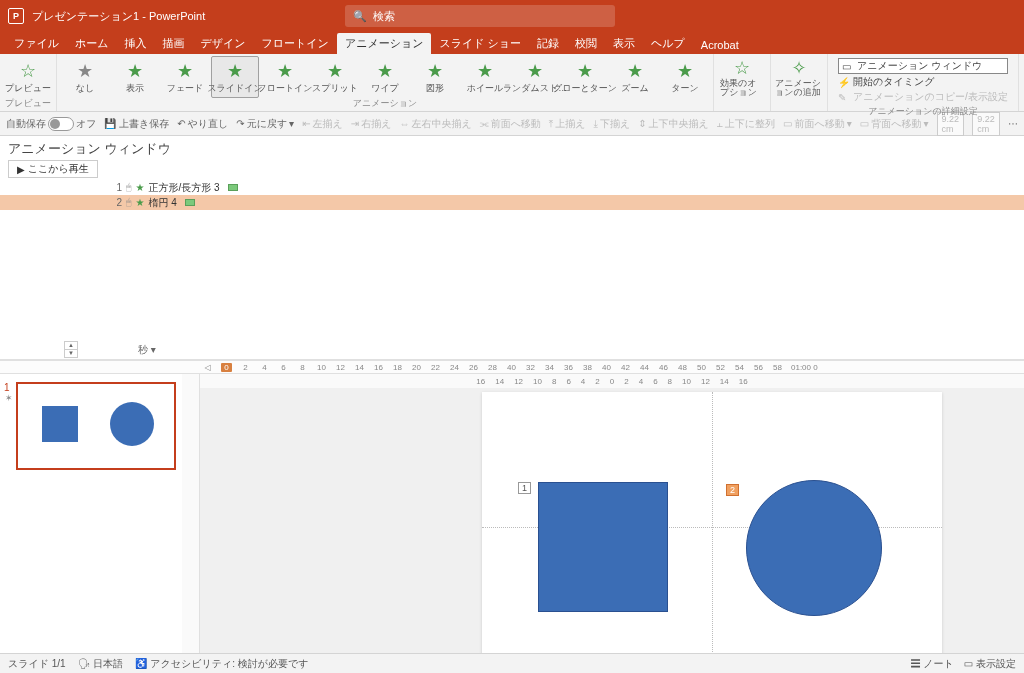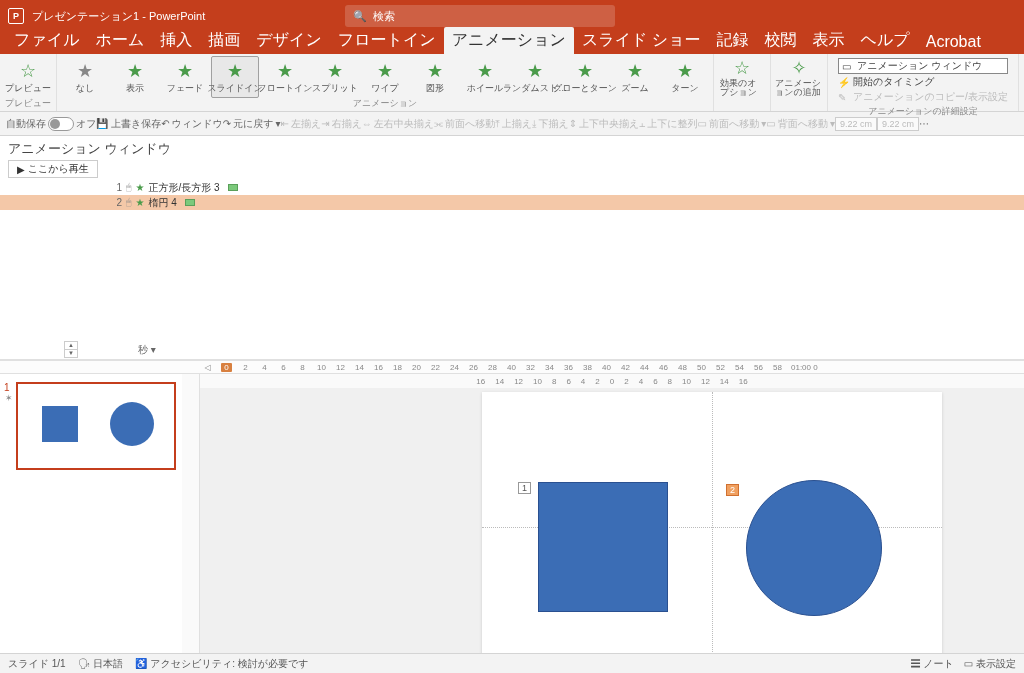--- a/index.html
+++ b/index.html
@@ -8,40 +8,40 @@
 
 .title-bar { background: #c43e1c; height: 32px; display: flex; align-items: center; padding: 0 8px; color: #fff; }
 .title-bar .app-icon { width: 16px; height: 16px; border: 1px solid #fff; border-radius: 2px; margin-right: 8px; display: flex; align-items: center; justify-content: center; font-size: 9px; font-weight: bold; }
 .title-bar .title { font-size: 11px; }
 .search-wrap { margin-left: 140px; }
 .search-box { background: rgba(255,255,255,0.18); border-radius: 3px; height: 22px; width: 270px; display: flex; align-items: center; padding: 0 8px; color: #fff; }
 .search-box .mag { margin-right: 6px; font-size: 11px; }
 
 
 .tab-row { background: #c43e1c; height: 22px; display: flex; align-items: flex-end; padding-left: 6px; }
-.tab { color: #fff; font-size: 16px; padding: 3px 8px; cursor: pointer; }
+.tab { color: #fff; font-size: 11px; padding: 3px 8px; cursor: pointer; }
 .tab.active { background: #f3f3f3; color: #333; border-radius: 2px 2px 0 0; }
 
 
 .ribbon { background: #f3f3f3; border-bottom: 1px solid #d4d4d4; height: 58px; display: flex; position: relative; }
 .rib-group { display: flex; flex-direction: column; align-items: center; border-right: 1px solid #e0e0e0; padding: 2px 4px 1px; }
 .rib-items { display: flex; gap: 2px; }
 .rib-btn { display: flex; flex-direction: column; align-items: center; justify-content: center; width: 48px; height: 42px; cursor: pointer; border-radius: 2px; }
 .rib-btn.selected { border: 1px solid #a0a0a0; background: #e8e8e8; }
 .rib-btn .star { font-size: 18px; }
 .rib-btn .lbl { font-size: 9px; color: #555; margin-top: 0px; white-space: nowrap; }
 .star-green { color: #4a9b4a; }
 .star-gray { color: #888; }
 .rib-group-label { font-size: 9px; color: #888; margin-top: -1px; }
 .rib-right { display: flex; flex-direction: column; padding: 2px 6px; gap: 1px; }
 .rib-right-item { font-size: 10px; color: #444; display: flex; align-items: center; gap: 3px; white-space: nowrap; }
 .rib-right-item .ico { width: 12px; display: inline-block; }
 
 
-.toolbar2 { background: #f3f3f3; border-bottom: 1px solid #d4d4d4; height: 24px; display: flex; align-items: center; padding: 0 6px; gap: 0; font-size: 10px; color: #666; }
+.toolbar2 { background: #f3f3f3; border-bottom: 1px solid #d4d4d4; height: 24px; display: flex; align-items: center; padding: 0 6px; gap: 8px; font-size: 10px; color: #666; }
 .toolbar2 .tb-item { display: flex; align-items: center; gap: 2px; white-space: nowrap; }
 .toolbar2 .disabled { color: #bbb; }
 .toggle-off { display: inline-flex; align-items: center; border: 1px solid #999; border-radius: 8px; height: 14px; width: 26px; position: relative; background: #fff; }
 .toggle-off::before { content: ""; width: 10px; height: 10px; border-radius: 50%; background: #999; position: absolute; left: 1px; }
 .spin-box { border: 1px solid #ccc; background: #fafafa; padding: 1px 4px; color: #bbb; font-size: 9px; }
 
 
 .anim-pane-header { height: 22px; padding: 4px 8px; font-size: 13px; color: #444; }
 .anim-controls { display: flex; align-items: center; gap: 12px; padding: 2px 8px; }
 .play-btn { border: 1px solid #ccc; padding: 1px 8px; font-size: 10px; display: flex; align-items: center; gap: 3px; cursor: pointer; }
@@ -227,21 +227,21 @@
       <span>自動保存</span> 
       <span class="toggle-off"></span> 
       <span>オフ</span>
     </span>
   <span class="tb-item">
       <span style="color:#b05090">💾</span>
       <span>上書き保存</span>
     </span>
   <span class="tb-item">
       <span>↶</span>
-      <span>ウィンドウ</span>
+      <span>やり直し</span>
     </span>
   <span class="tb-item"><span>↷</span><span>元に戻す</span> ▾</span>
   <span class="tb-item disabled">⇤ <span>左揃え</span></span>
   <span class="tb-item disabled">⇥ <span>右揃え</span></span>
   <span class="tb-item disabled">⇔ <span>左右中央揃え</span></span>
   <span class="tb-item disabled">⫘ <span>前面へ移動</span></span>
   <span class="tb-item disabled">⤒ <span>上揃え</span></span>
   <span class="tb-item disabled">⤓ <span>下揃え</span></span>
   <span class="tb-item disabled">⇕ <span>上下中央揃え</span></span>
   <span class="tb-item disabled">⫠ <span>上下に整列</span></span>

